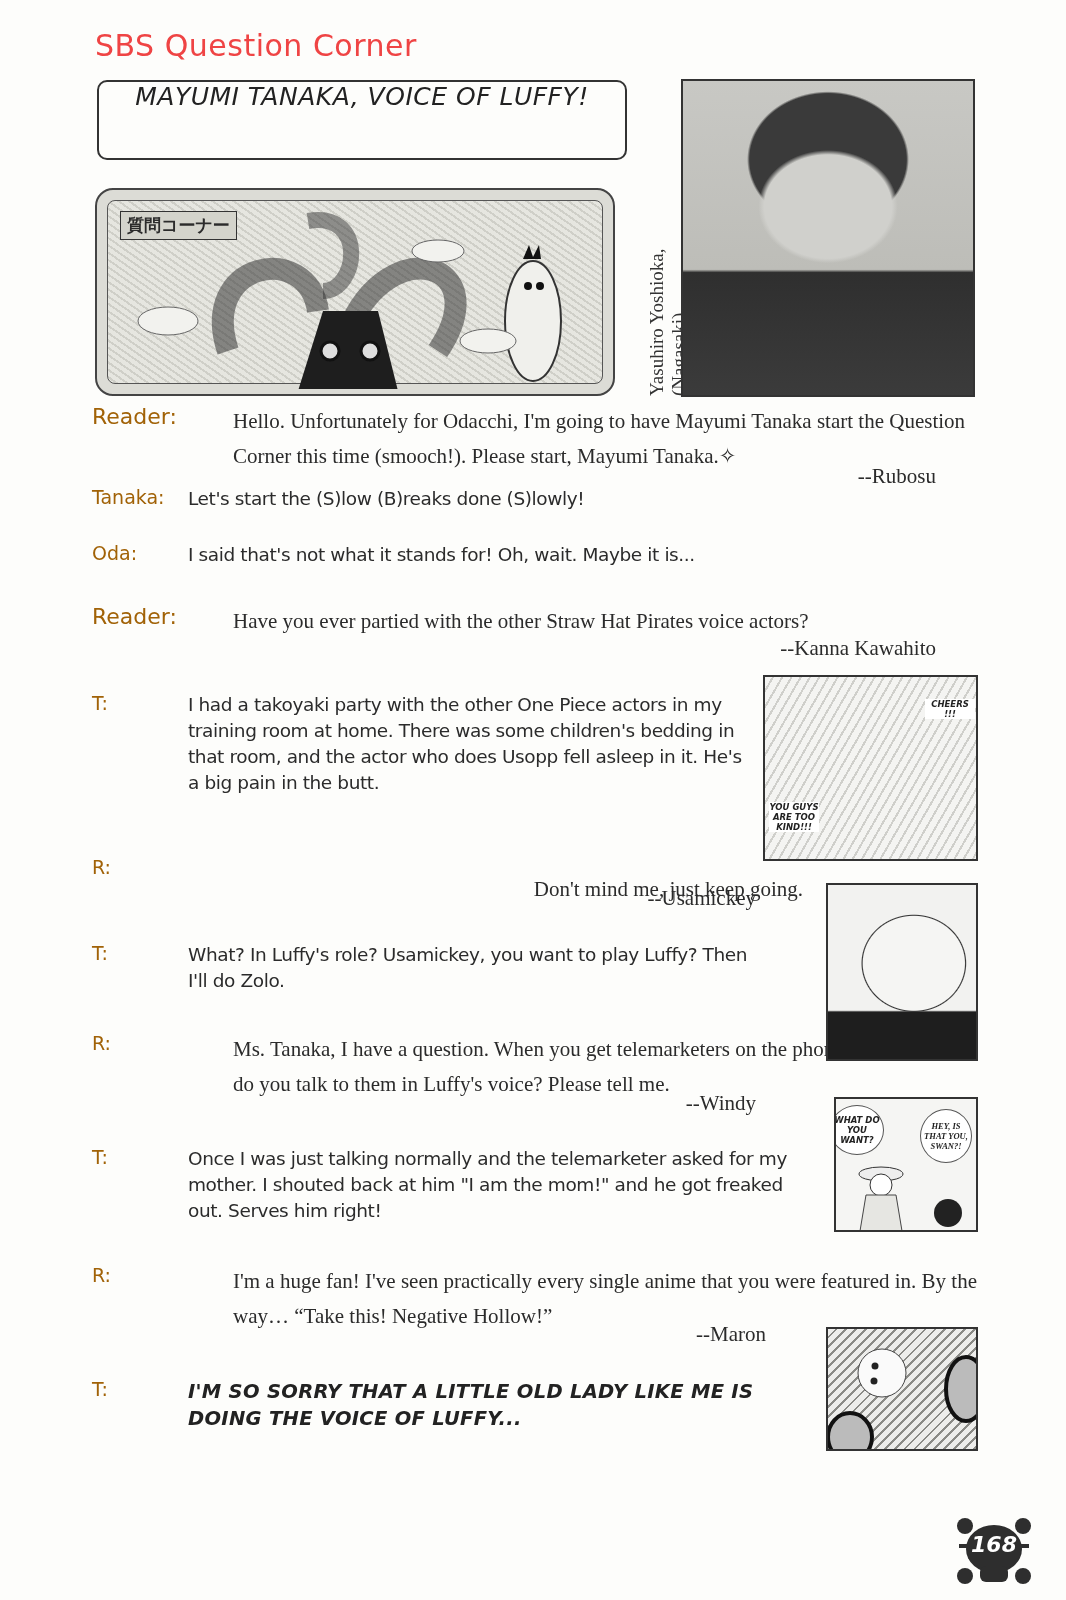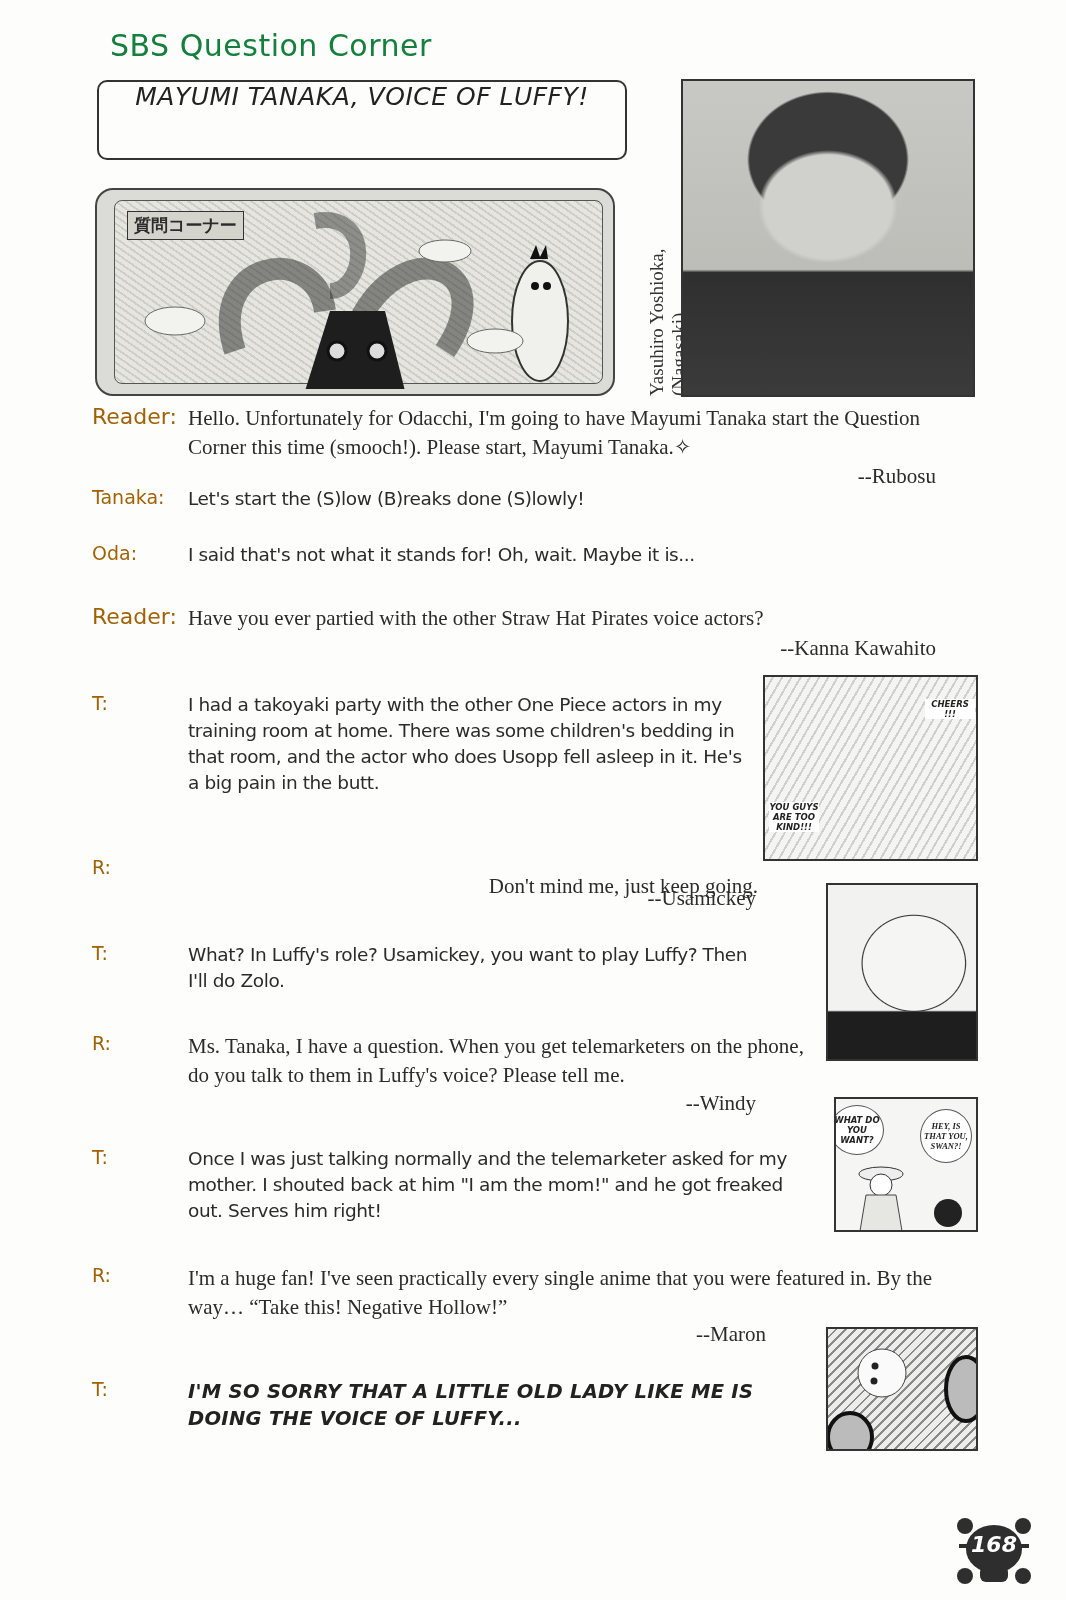--- a/index.html
+++ b/index.html
@@ -1,30 +1,30 @@
 <!DOCTYPE html>
 <html><head>
 <meta charset="utf-8">
 <style>
   html, body { margin:0; padding:0; }
   body { width:1066px; height:1600px; background:#fdfdfb; position:relative; overflow:hidden; color:#2b2b2b; }
   .abs { position:absolute; }
-  .page-title { left:110px; top:28px; font-size:30px; color:#15803d; font-family:"DejaVu Sans", sans-serif; letter-spacing:0.5px; }
+  .page-title { left:95px; top:28px; font-size:30px; color:#ef4444; font-family:"DejaVu Sans", sans-serif; letter-spacing:0.5px; }
   .headline-box { left:97px; top:80px; width:530px; height:80px; border:2px solid #333; border-radius:10px; box-sizing:border-box; display:flex; justify-content:center; }
   .headline-box span { font-family:"DejaVu Sans", sans-serif; font-size:25px; color:#222; letter-spacing:0.5px; font-style:italic; }
   .scroll { left:95px; top:188px; width:520px; height:208px; border:2px solid #444; border-radius:18px; background:#dcdcd6; box-sizing:border-box; overflow:hidden; }
-  .scroll-inner { position:absolute; left:10px; top:10px; right:10px; bottom:10px; border:1.5px solid #555; border-radius:8px; background:repeating-linear-gradient(35deg,#e6e6e0 0 4px,#cfcfc8 4px 6px);margin-left:7px; }
+  .scroll-inner { position:absolute; left:10px; top:10px; right:10px; bottom:10px; border:1.5px solid #555; border-radius:8px; background:repeating-linear-gradient(35deg,#e6e6e0 0 4px,#cfcfc8 4px 6px); }
   .scroll-label { position:absolute; left:12px; top:10px; border:1.5px solid #333; background:#d4d4cc; padding:2px 6px; font-size:17px; font-weight:bold; font-family:"DejaVu Sans", sans-serif; }
   .credit { left:630px; top:188px; width:54px; height:210px; }
   .credit span { position:absolute; left:0; top:0; transform-origin:left top; transform:translate(16px,208px) rotate(-90deg); white-space:nowrap; font-family:"Liberation Serif", serif; font-size:19px; line-height:22px; color:#333; }
   .photo { left:681px; top:79px; width:294px; height:318px; border:2px solid #333; box-sizing:border-box; background:radial-gradient(ellipse 40% 30% at 50% 40%, #d0d0cc 0 55%, transparent 60%), radial-gradient(ellipse 45% 35% at 50% 25%, #3a3a3a 0 60%, transparent 62%), linear-gradient(180deg,#c8c8c4 0%,#bdbdb8 60%,#2f2f2f 61%,#3b3b3b 100%); }
   .row { position:absolute; left:92px; }
   .speaker { position:absolute; left:0; top:0; font-family:"DejaVu Sans", sans-serif; font-size:19px; color:#a16207; }
   .speaker.big { font-size:22px; }
-  .txt-serif { position:absolute; font-family:"Liberation Serif", serif; font-size:21px; line-height:29px; color:#2b2b2b; }
+  .txt-serif { position:absolute; font-family:"Liberation Serif", serif; font-size:21px; line-height:35px; color:#2b2b2b;margin-left:45px; }
   .txt-hand { position:absolute; font-family:"DejaVu Sans", sans-serif; font-size:18.5px; line-height:26px; color:#2b2b2b; letter-spacing:-0.4px; }
   .txt-bold { position:absolute; font-family:"DejaVu Sans", sans-serif; font-weight:bold; font-style:italic; font-size:19.5px; line-height:27px; color:#222; letter-spacing:0.3px; }
   .sig { position:absolute; font-family:"Liberation Serif", serif; font-size:21px; color:#2b2b2b; white-space:nowrap; text-align:right; }
   .panel { position:absolute; border:2px solid #333; box-sizing:border-box; background:#f2f2f0; overflow:hidden; }
   .panel .bubble { position:absolute; font-family:"DejaVu Sans", sans-serif; font-weight:bold; font-style:italic; font-size:8.5px; line-height:10px; color:#222; text-align:center; }
   .panel .bubble.circle { border:1px solid #555; border-radius:50%; background:#fff; display:flex; align-items:center; justify-content:center; }
   .badge { left:955px; top:1516px; width:78px; height:70px; }
   .badge svg { position:absolute; left:0; top:0; }
   .badge span { position:absolute; left:0; top:16px; width:78px; text-align:center; font-family:"DejaVu Sans", sans-serif; font-weight:bold; font-style:italic; font-size:22px; color:#fff; }
 </style>

